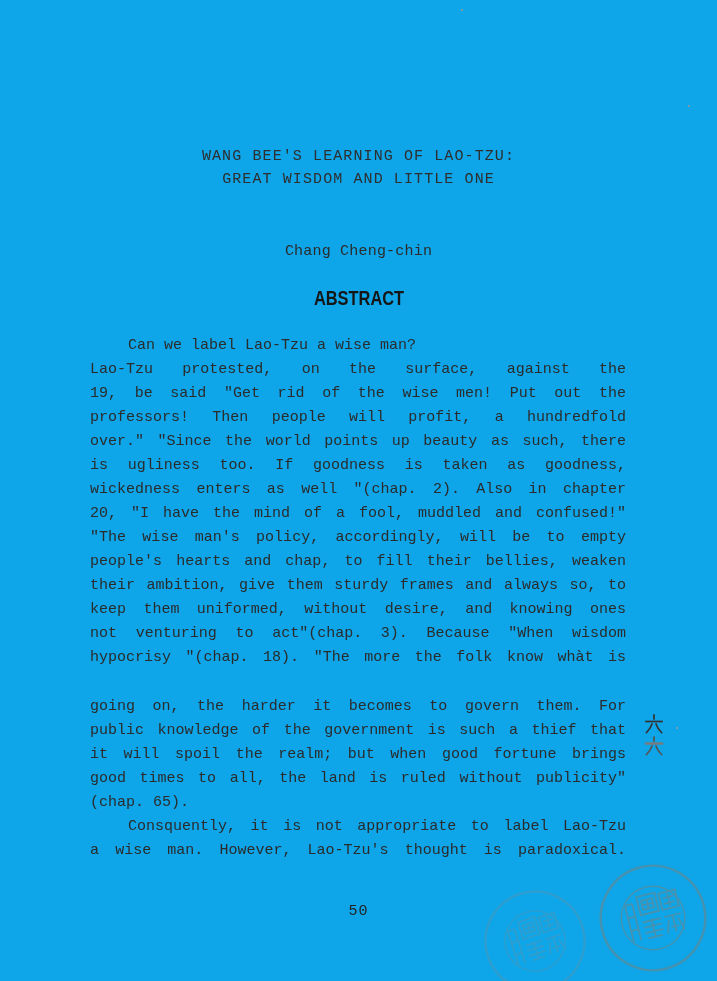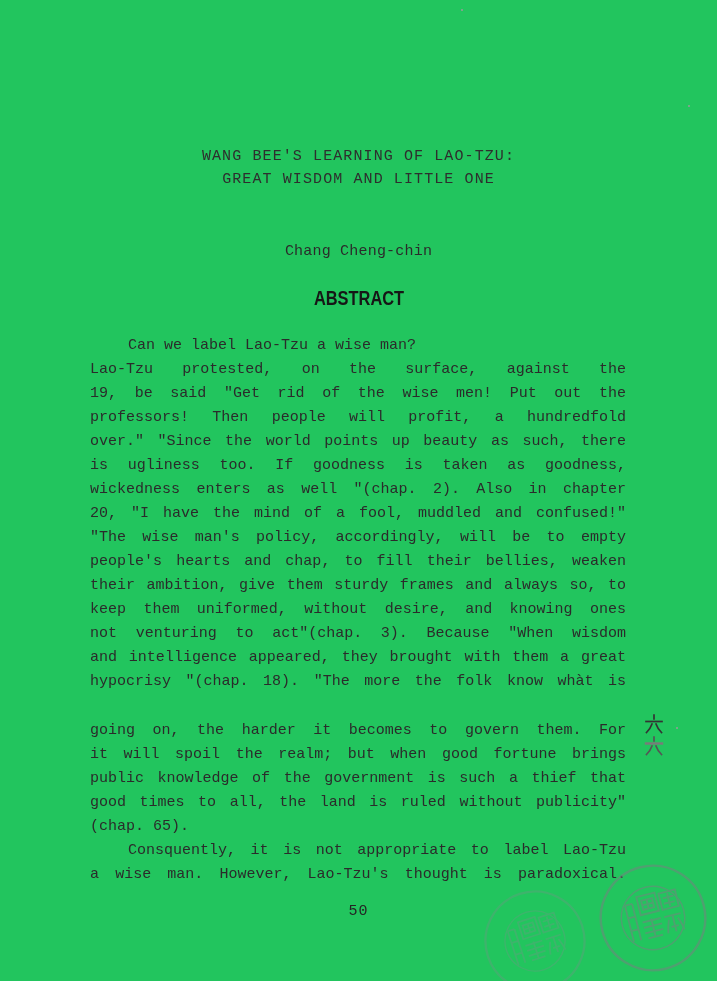--- a/index.html
+++ b/index.html
@@ -1,18 +1,18 @@
 <!DOCTYPE html>
 <html><head>
 <meta charset="utf-8">
 <style>
   html,body{margin:0;padding:0;background:#e8e8e8;}
   .page{
     position:relative;width:717px;height:981px;margin:0 auto;
-    background:#22c55e;overflow:hidden;
+    background:#0ea5e9;overflow:hidden;
     font-family:"Liberation Mono","DejaVu Sans Mono",monospace;color:#2b2b2b;
   }
   .title-block{position:absolute;top:145px;left:0;width:717px;text-align:center;
     font-size:15px;line-height:23px;letter-spacing:1.1px;color:#2e2e2e;}
   .author{position:absolute;top:243px;left:0;width:717px;text-align:center;
     font-size:15px;letter-spacing:0.2px;color:#2b2b2b;}
   .section-heading{position:absolute;top:287px;left:0;width:717px;text-align:center;
     font-family:"Liberation Sans",sans-serif;font-weight:bold;font-size:20px;color:#161616;}
   .section-heading span{display:inline-block;transform:scaleX(0.82);transform-origin:center;}
   .abstract-body{position:absolute;top:334px;left:90px;width:536px;
@@ -79,25 +79,24 @@
     <div class="ln jl">professors!  Then people will profit, a hundredfold</div>
     <div class="ln jl">over."  "Since the world points up beauty as such, there</div>
     <div class="ln jl">is ugliness too.  If goodness is taken as goodness,</div>
     <div class="ln jl">wickedness enters as well "(chap. 2).  Also in chapter</div>
     <div class="ln jl">20, "I have the mind of a fool, muddled and confused!"</div>
     <div class="ln jl">"The wise man's policy, accordingly, will be to empty</div>
     <div class="ln jl">people's hearts and chap, to fill their bellies, weaken</div>
     <div class="ln jl">their ambition, give them sturdy frames and always so, to</div>
     <div class="ln jl">keep them uniformed, without desire, and knowing ones</div>
     <div class="ln jl">not venturing to act"(chap. 3).  Because "When wisdom</div>
-    <div class="ln jl">and intelligence appeared, they brought with them a great</div>
     <div class="ln jl">hypocrisy "(chap. 18).  "The more the folk know whàt is</div>
     <div class="ln jl gap">going on, the harder it becomes to govern them.  For</div>
+    <div class="ln jl">public knowledge of the government is such a thief that</div>
     <div class="ln jl">it will spoil the realm;  but when good fortune brings</div>
-    <div class="ln jl">public knowledge of the government is such a thief that</div>
     <div class="ln jl">good times to all, the land is ruled without publicity"</div>
     <div class="ln">(chap. 65).</div>
     <div class="ln ind jl">Consquently, it is not appropriate to label Lao-Tzu</div>
     <div class="ln jl">a wise man.  However, Lao-Tzu's thought is paradoxical.</div>
   </div>
 
   <svg class="folio" width="20" height="44" viewBox="0 0 20 44" role="img" aria-label="六六">
     <g fill="none" stroke="#333" stroke-width="1.7" stroke-linecap="square">
       <path d="M10,1 L10,5"></path>
         <path d="M2,7.5 L18,7.5"></path>

